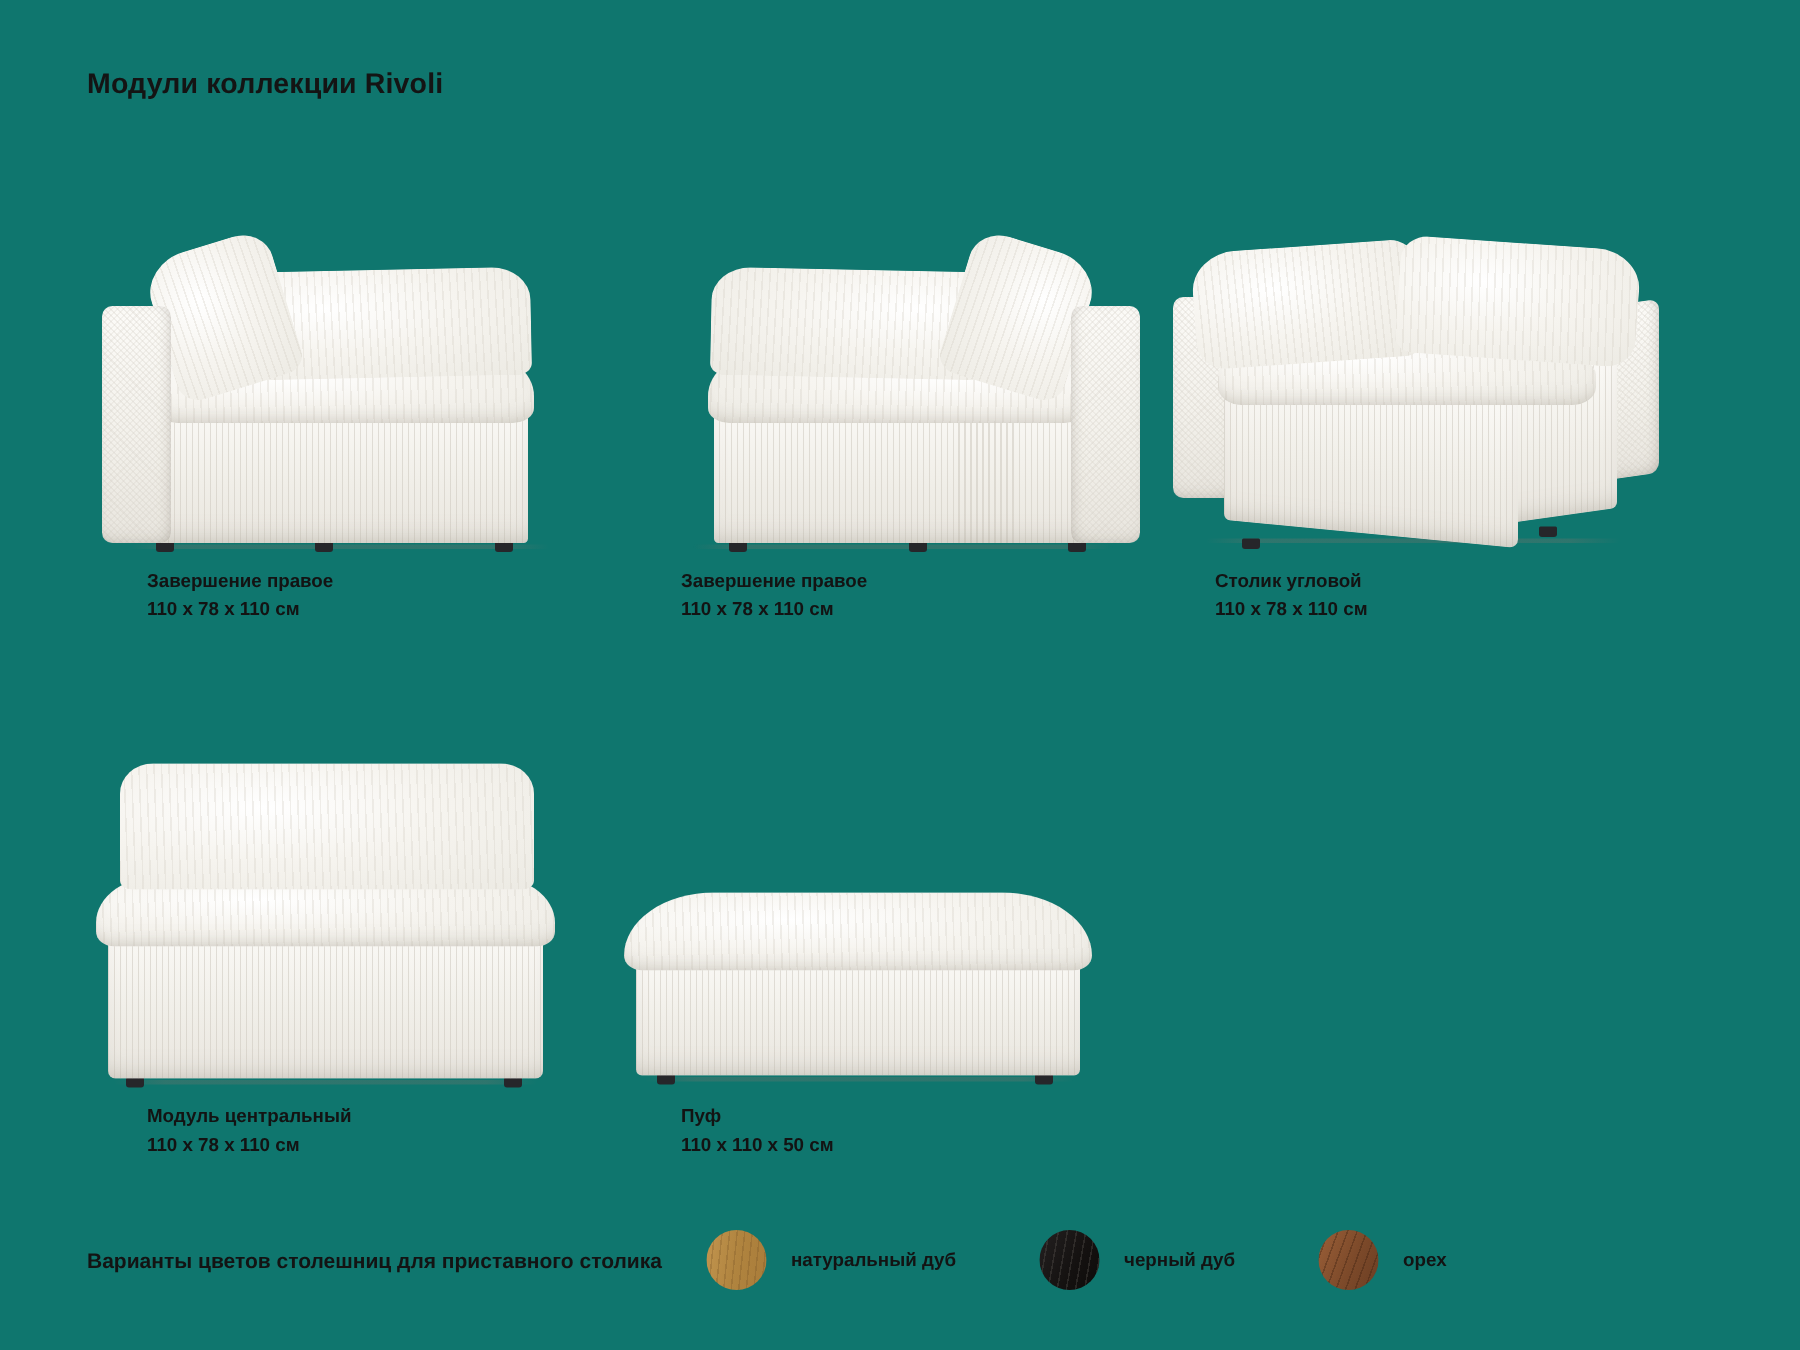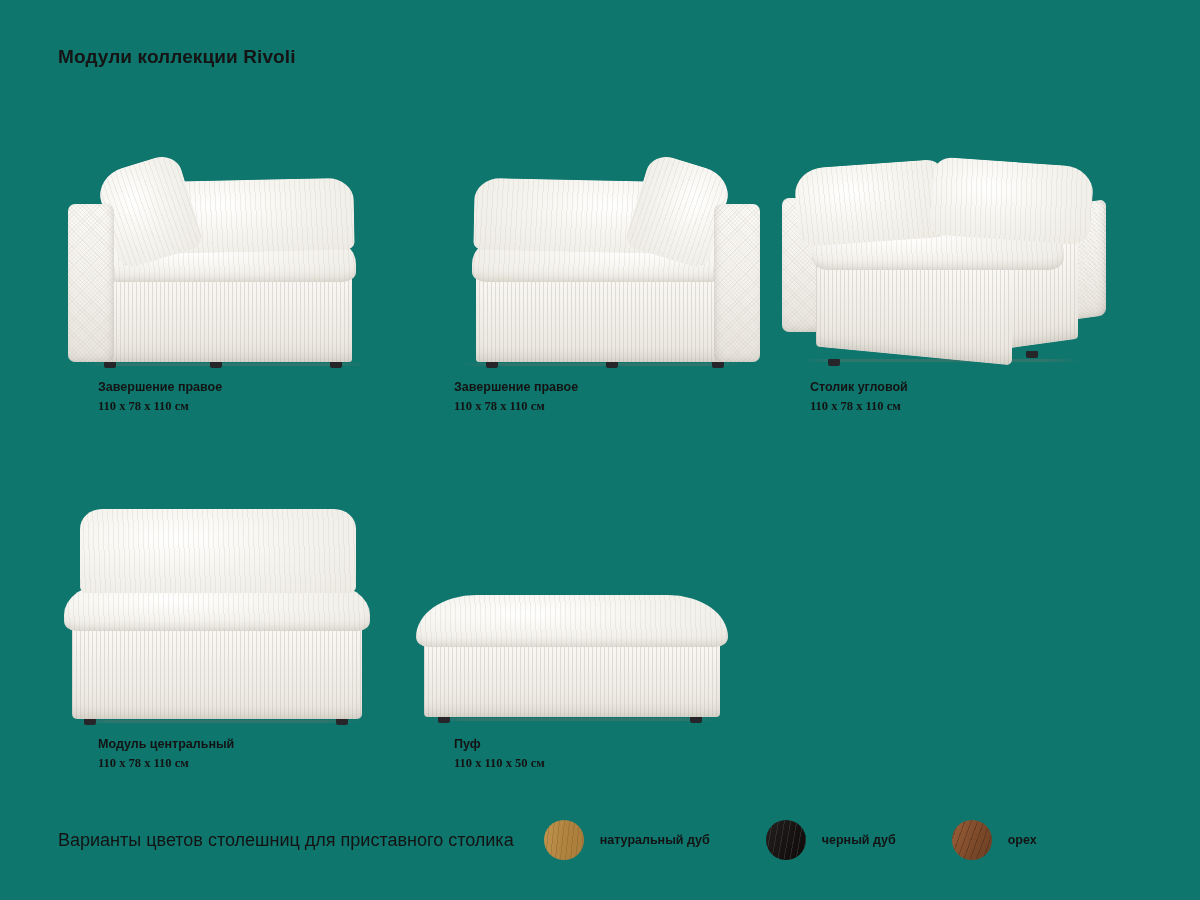--- a/index.html
+++ b/index.html
@@ -67,21 +67,20 @@
     font-size: 12.5px;
     font-weight: 700;
     color: #131313;
     white-space: nowrap;
   }
   .caption .dims {
     font-size: 12.5px;
     font-weight: 700;
     color: #131313;
     white-space: nowrap;
-    font-family: Liberation Serif, serif;
   }
 
   
 
   .sofa {
     position: absolute;
     bottom: 0;
     left: 0;
     width: 356px;
     height: 250px;
@@ -260,22 +259,22 @@
   .legend {
     position: absolute;
     left: 58px;
     top: 818px;
     width: 1090px;
     height: 44px;
     display: flex;
     align-items: center;
   }
   .legend-label {
-    font-size: 18px;
-    font-weight: 400;
+    font-size: 14px;
+    font-weight: 700;
     color: #131313;
     white-space: nowrap;
   }
   .legend-items {
     display: flex;
     align-items: flex-start;
     margin-left: 30px;
   }
   .legend-item {
     display: flex;

